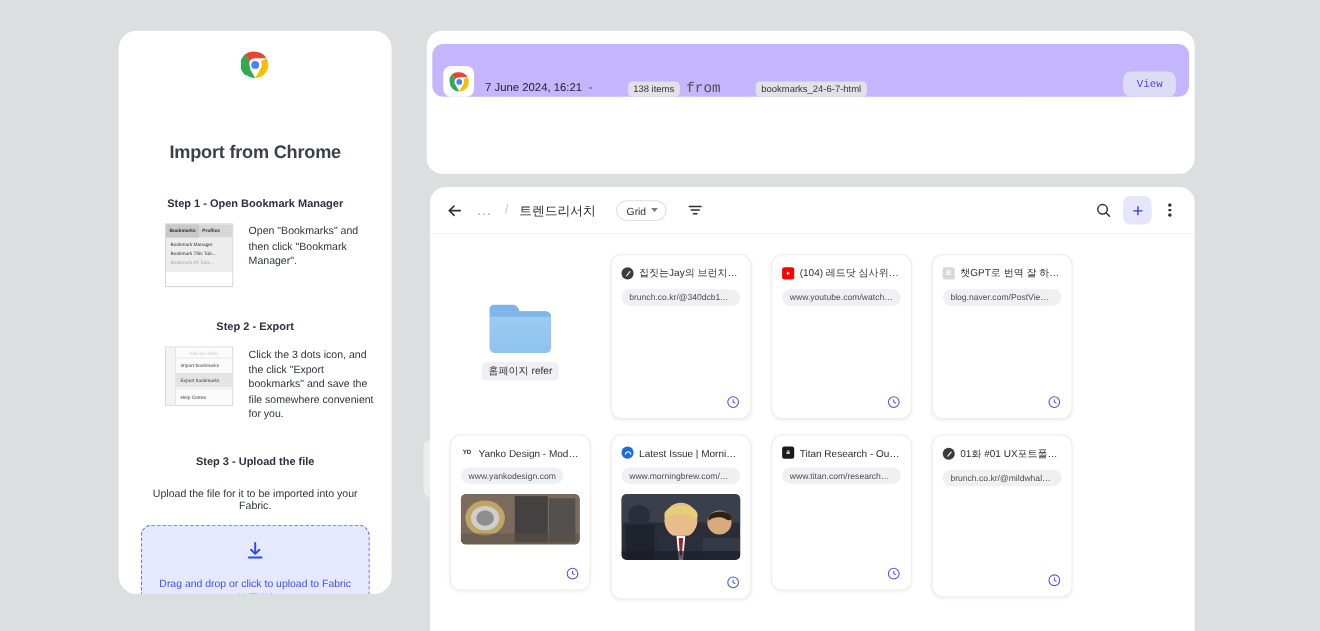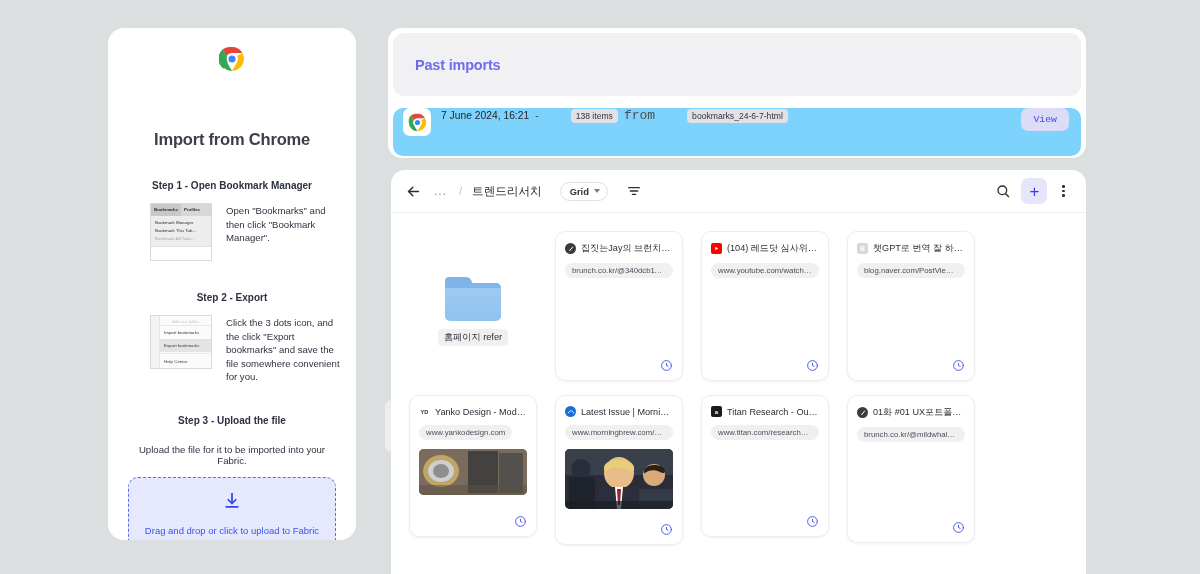--- a/index.html
+++ b/index.html
@@ -104,23 +104,23 @@
     display: flex; align-items: center;
     padding-left: 22px;
   }
   .imports-title {
     font-size: 14.5px; font-weight: bold; color: #6b6cf0;
     letter-spacing: -0.2px;
   }
   .import-row {
     margin: 12px 5px 0 5px;
     height: 48px;
-    background: #7dd3fc;
+    background: #c4b5fd;
     border-radius: 10px;
-    display: flex; align-items: flex-start;
+    display: flex; align-items: flex-end;
     padding: 0 12px 0 10px;
     gap: 10px;
   }
   .row-fav {
     width: 28px; height: 28px; background: #fff; border-radius: 7px;
     display: flex; align-items: center; justify-content: center; flex: 0 0 28px;
   }
   .row-fav svg { width: 19px; height: 19px; }
   .row-meta { display: flex; align-items: center; gap: 6px; flex: 1; }
   .row-date { font-size: 10.3px; color: #23242b; }
@@ -156,21 +156,21 @@
   }
   .tb-icon { color: #2b2d37; display: flex; align-items: center; cursor: pointer; }
   .crumb-dots { font-size: 12px; color: #9a9ba3; letter-spacing: 1px; padding: 0 2px; cursor: pointer;}
   .crumb-sep { font-size: 11px; color: #c2c3ca; }
   .crumb-cur { font-size: 11.6px; color: #23242b; cursor: pointer; }
   .grid-select {
     display: flex; align-items: center; gap: 5px;
     border: 1px solid #e0e0e4; border-radius: 11px;
     padding: 3px 7px 3px 9px; margin-left: 8px; cursor: pointer;
   }
-  .grid-select span { font-size: 9.4px; color: #30323c; font-weight: bold; text-align: right; }
+  .grid-select span { font-size: 9.4px; color: #30323c; font-weight: normal; text-align: right; }
   .caret { width: 0; height: 0; border-left: 3.2px solid transparent;
            border-right: 3.2px solid transparent; border-top: 4px solid #7a7b85; }
   .tb-spacer { flex: 1; }
   .plus-btn {
     width: 26px; height: 26px; border-radius: 7px; background: #e6e6fb;
     display: flex; align-items: center; justify-content: center; cursor: pointer;
     color: #3a3ae5; font-size: 17px; line-height: 1;
   }
   .kebab { display: flex; flex-direction: column; gap: 2.2px; padding: 3px 5px; cursor: pointer; }
   .kebab i { width: 2.6px; height: 2.6px; background: #2b2d37; border-radius: 50%; display: block; }
@@ -309,23 +309,20 @@
               <path d="M5 19h14"></path>
           </svg>
         </span>
         <div class="dz-text">Drag and drop or click to upload to Fabric (.HTML)</div>
       </div>
 
     </div>
   </div>
 
   <div class="imports-card">
-    <div class="imports-head">
-      <div class="imports-title">Past imports</div>
-    </div>
 
     <div class="import-row">
       <div class="row-fav">
         <svg viewBox="0 0 48 48">
           <circle cx="24" cy="24" r="22" fill="#fff"></circle>
           <path d="M24 2a22 22 0 0 1 19.05 11H24a11 11 0 0 0-9.53 5.5L7.2 6.2A21.93 21.93 0 0 1 24 2z" fill="#ea4335"></path>
           <path d="M43.05 13A22 22 0 0 1 24 46l9.5-16.45A11 11 0 0 0 35 24a11 11 0 0 0-1.5-5.55z" fill="#fbbc05"></path>
           <path d="M2 24a22 22 0 0 0 22 22l-9.5-16.45A11 11 0 0 1 13 24a11 11 0 0 1 1.47-5.5L7.2 6.2A21.93 21.93 0 0 0 2 24z" fill="#34a853"></path>
           <circle cx="24" cy="24" r="9" fill="#fff"></circle>
           <circle cx="24" cy="24" r="6.6" fill="#4285f4"></circle>

